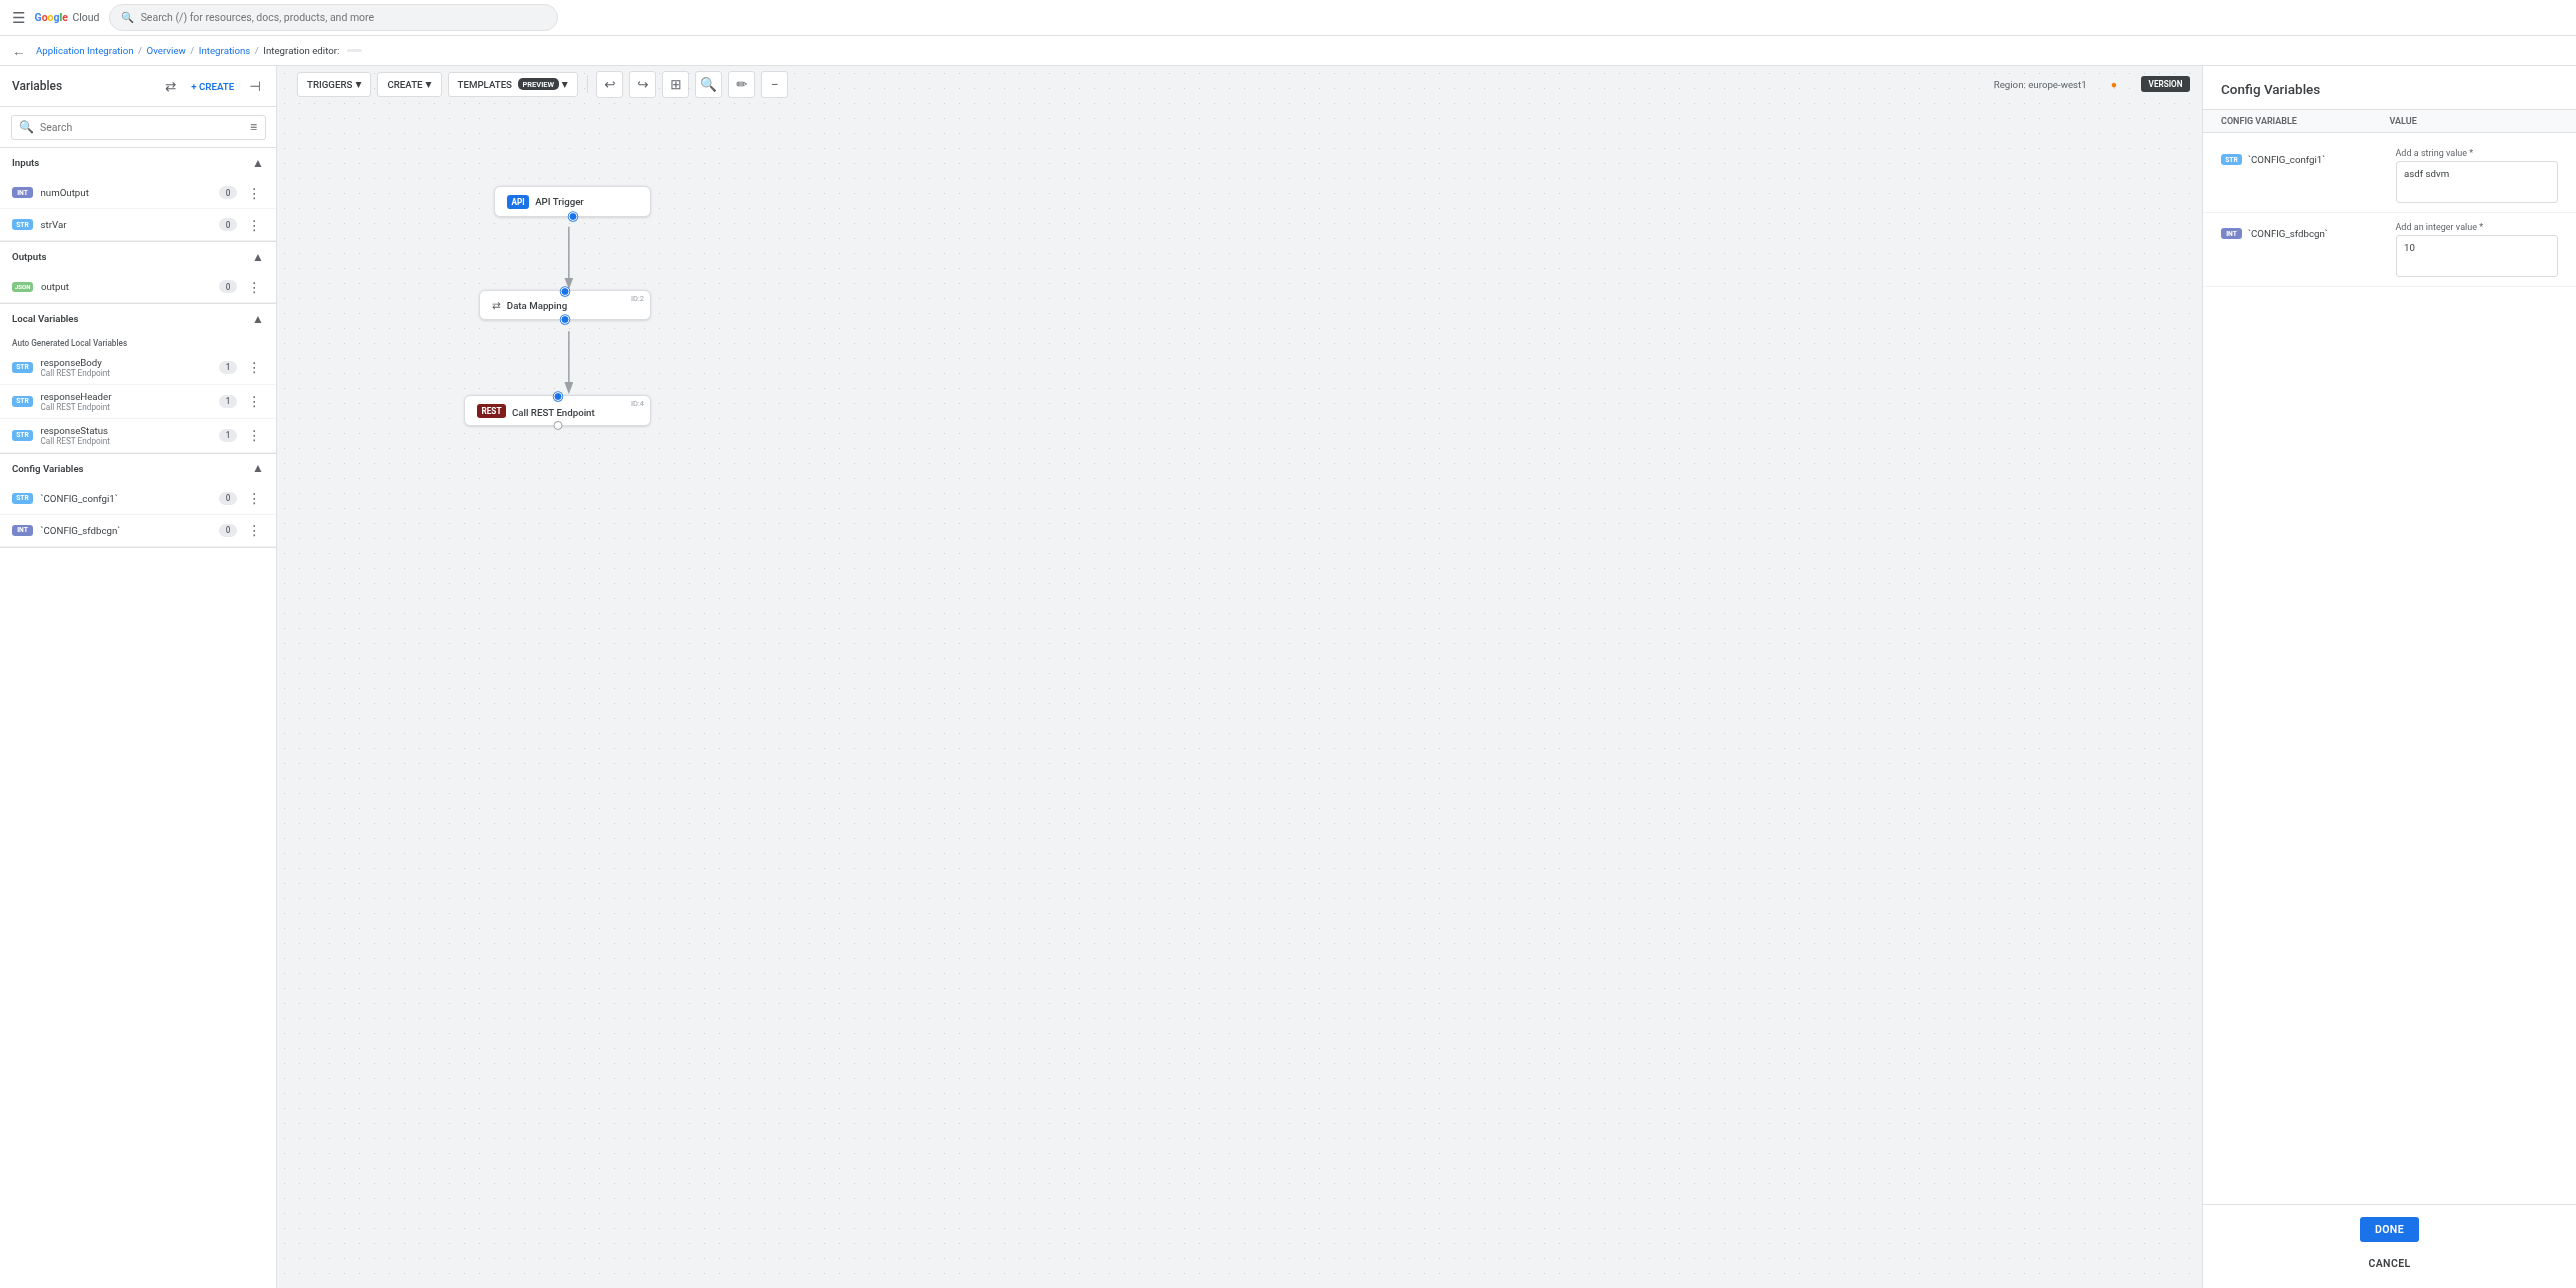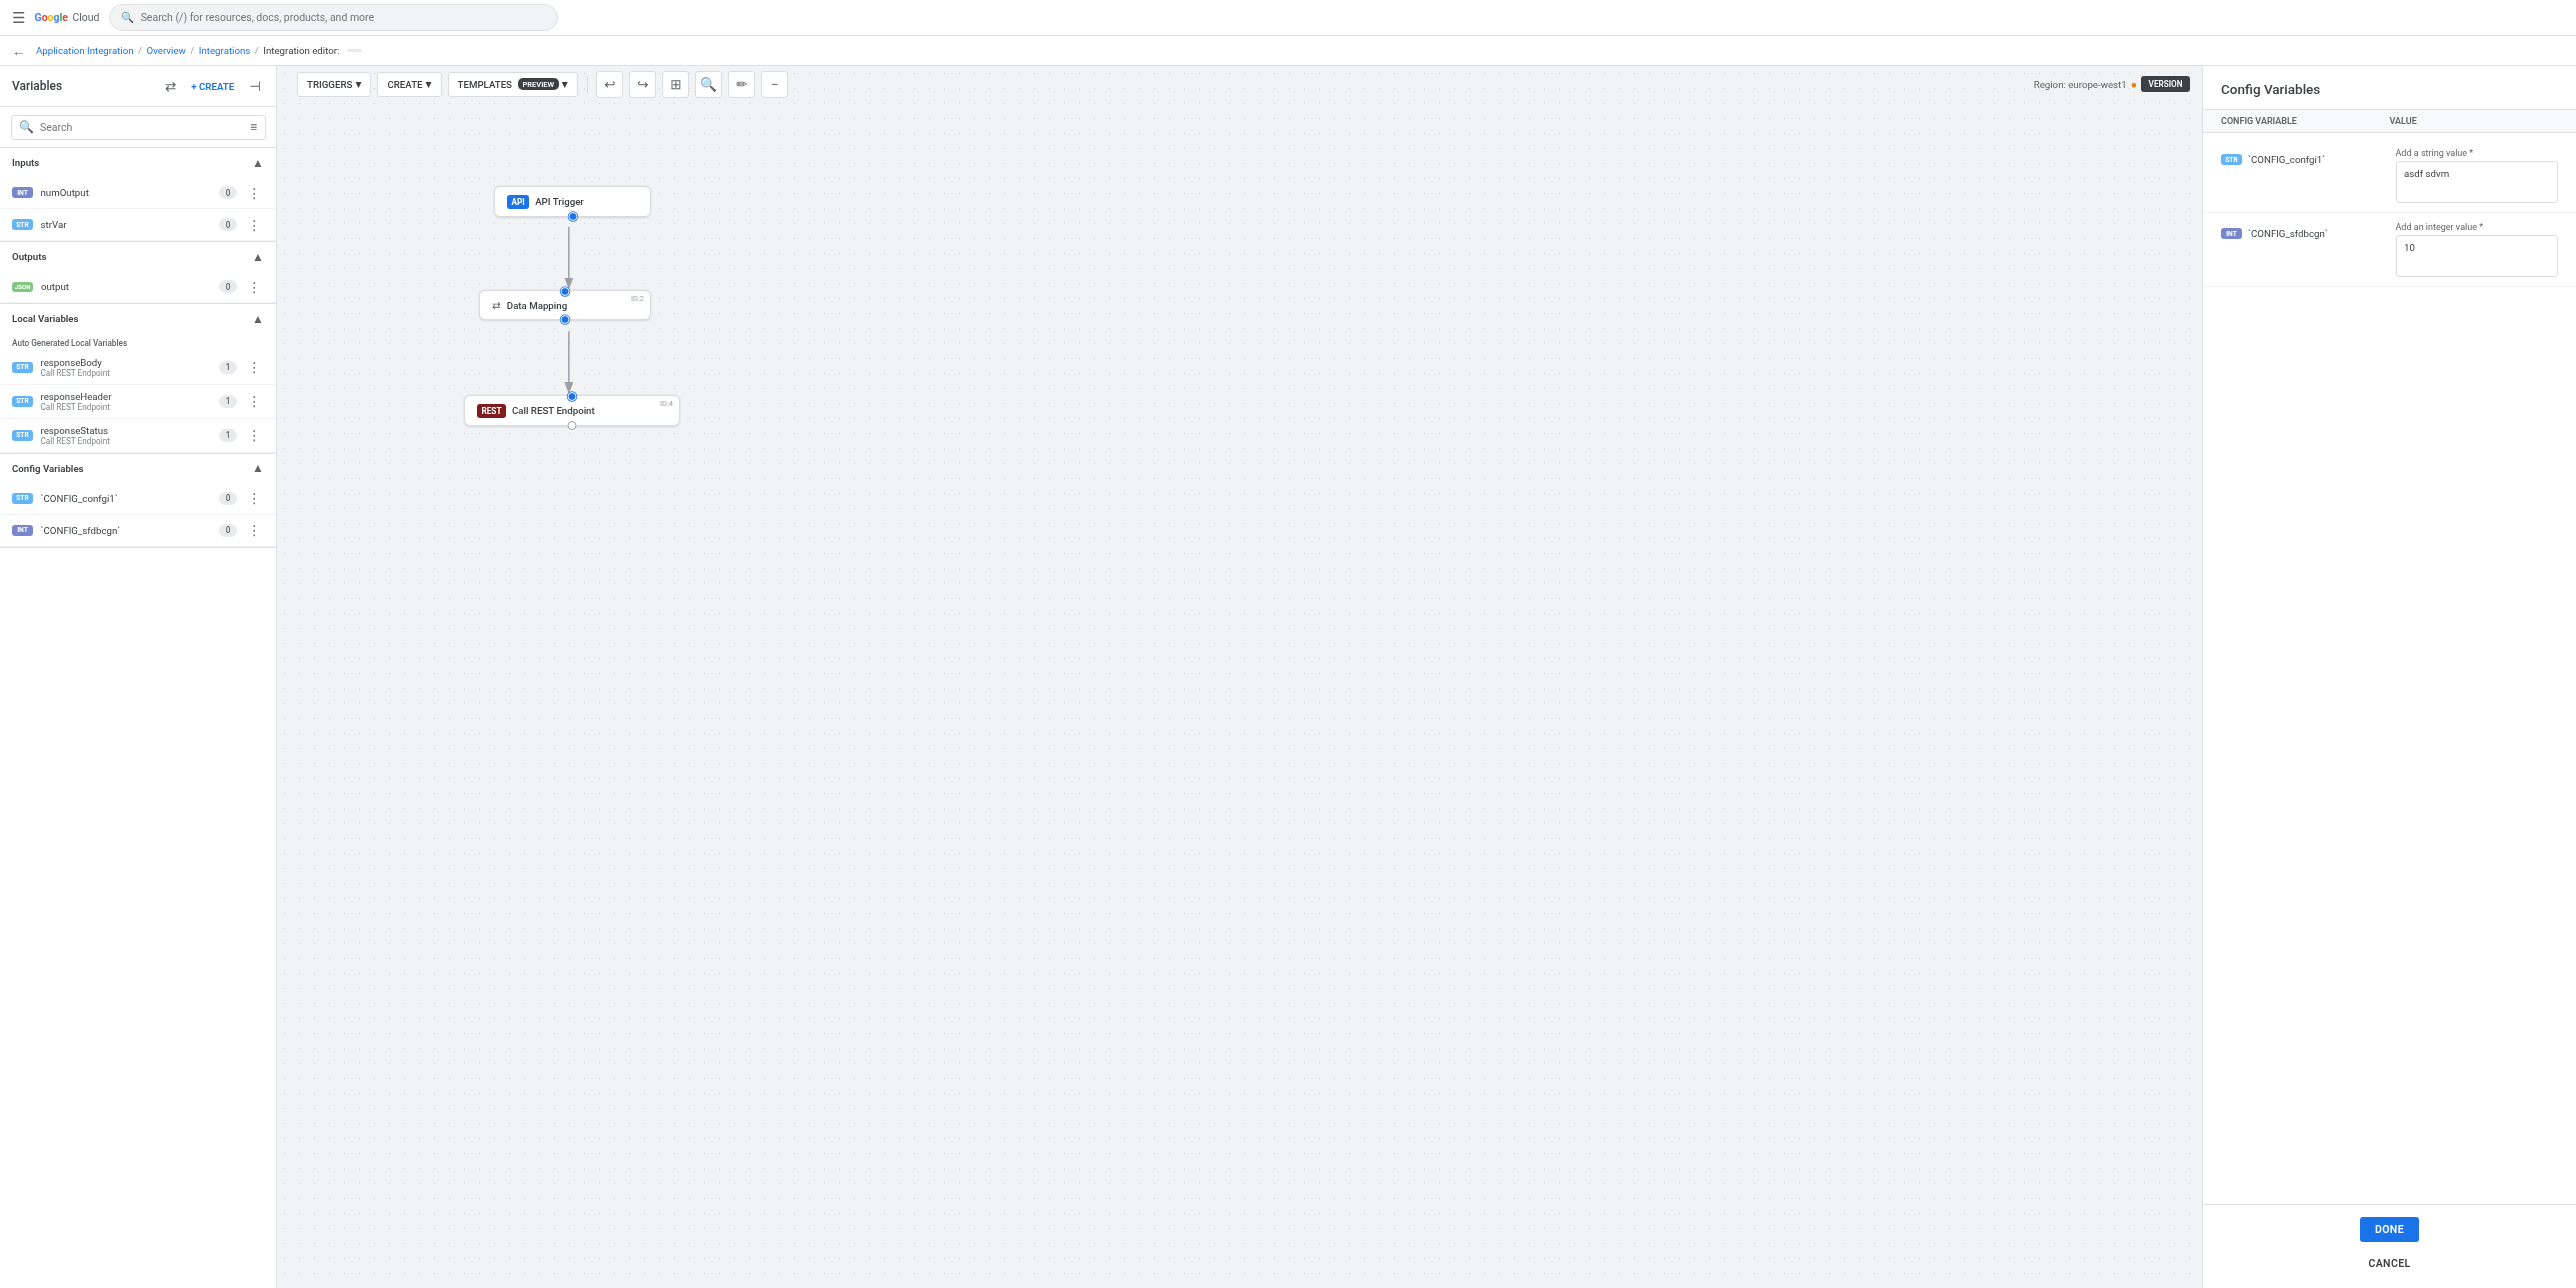--- a/index.html
+++ b/index.html
@@ -115,21 +115,21 @@
       border: 0.7px solid #dadce0; border-radius: 3px; background: #fff;
       font-size: 9.7px; color: #3c4043; cursor: pointer; font-weight: 500;
     }
     .toolbar-btn .arrow { font-size: 12px; }
     .toolbar-divider { width: 0.7px; height: 18px; background: #dadce0; margin: 0 3px; }
     .toolbar-icon-btn {
       width: 27px; height: 27px; display: flex; align-items: center; justify-content: center;
       border-radius: 3px; cursor: pointer; color: #5f6368; font-size: 13.5px;
       border: 0.7px solid #dadce0; background: #fff;
     }
-    .region-info { margin-left: auto; font-size: 9.7px; color: #5f6368; display: flex; align-items: center; gap: 4px; }
+    .region-info { margin-left: auto; font-size: 9.7px; color: #5f6368; display: flex; align-items: center; gap: 24px; }
     .version-badge {
       background: #3c4043; color: #fff; font-size: 8.2px; font-weight: 600;
       padding: 3px 7.5px; border-radius: 3px; cursor: pointer;
     }
 
     
     .flow-container { position: absolute; top: 45px; left: 0; right: 0; bottom: 0; }
     .flow-node {
       position: absolute; background: #fff; border: 0.7px solid #dadce0; border-radius: 6px;
       display: flex; align-items: center; gap: 6px; padding: 7.5px 12px;
@@ -399,21 +399,21 @@
       </div>
 
       <div class="flow-node" style="left:202px; top:179px; width:172px;">
         <span class="node-id">ID:2</span>
         <span style="font-size:10.5px; color:#5f6368;">⇄</span>
         <span class="node-label">Data Mapping</span>
         <div class="node-dot node-dot-top"></div>
         <div class="node-dot node-dot-bottom"></div>
       </div>
 
-      <div class="flow-node" style="left:187px; top:284px; width:216px;">
+      <div class="flow-node" style="left:187px; top:284px; width:187px;align-items:flex-end;">
         <span class="node-id">ID:4</span>
         <span class="node-badge node-badge-rest">REST</span>
         <span class="node-label">Call REST Endpoint</span>
         <div class="node-dot node-dot-top"></div>
         <div class="node-dot-hollow"></div>
       </div>
     </div>
   </div>
 
   <div class="right-panel">

